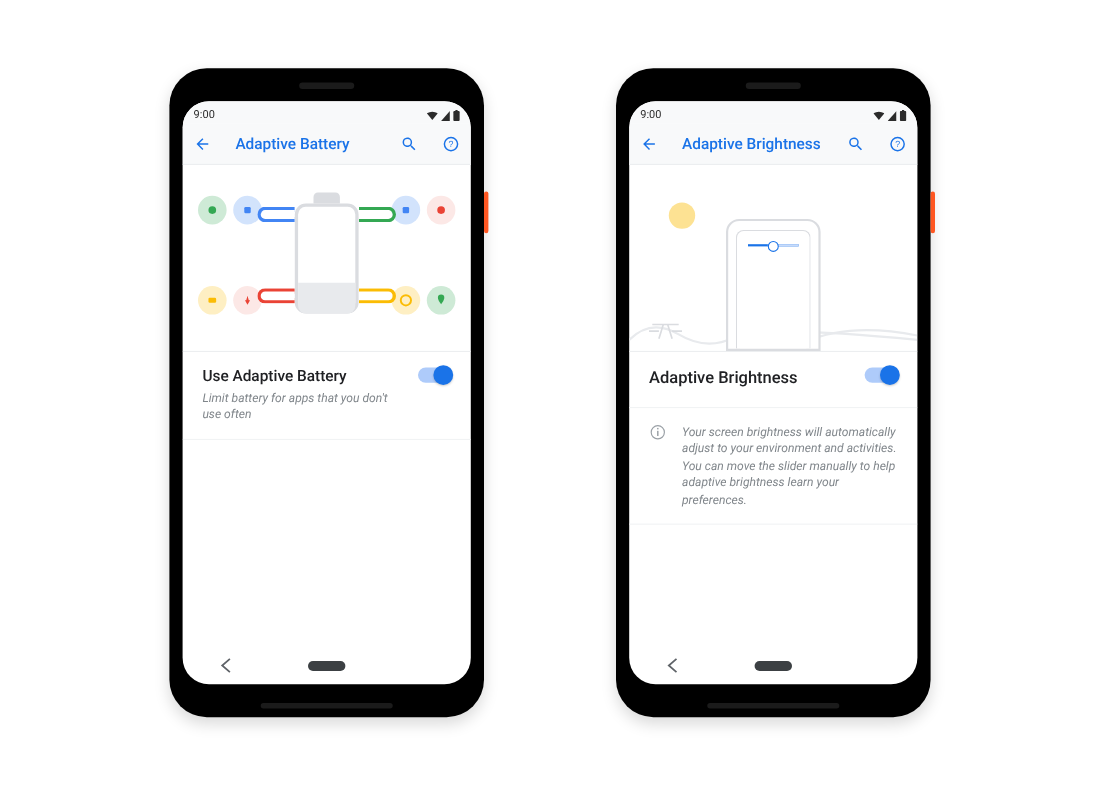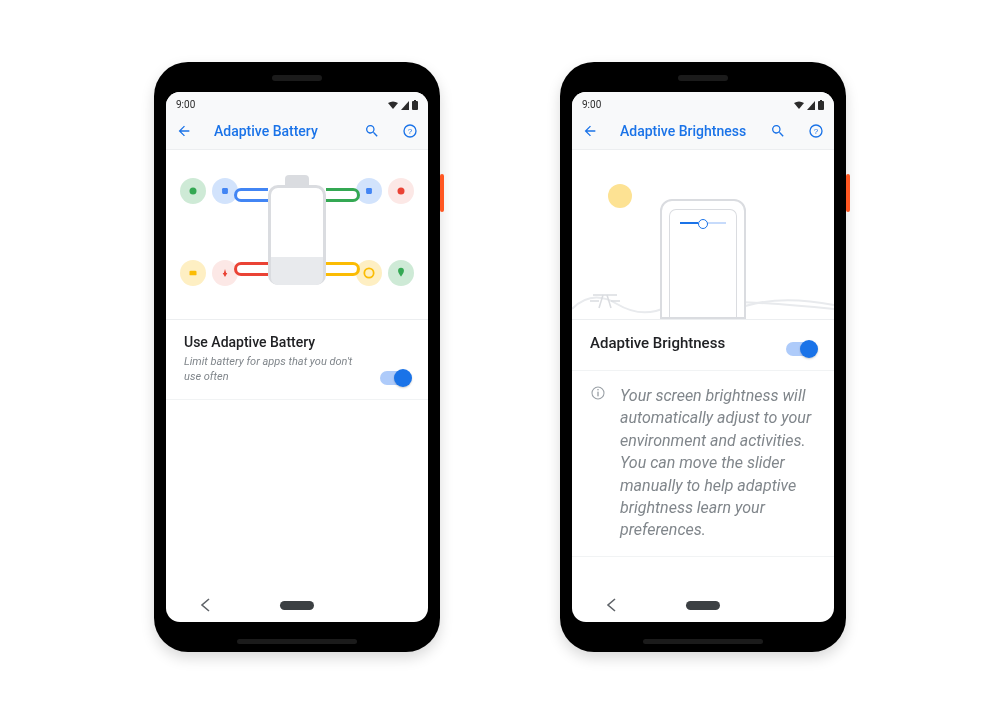--- a/index.html
+++ b/index.html
@@ -57,21 +57,21 @@
     border-radius: 3px;
   }
 
   .screen {
     position: absolute;
     top: 30px;
     bottom: 30px;
     left: 12px;
     right: 12px;
     background: #ffffff;
-    border-radius: 14px;
+    border-radius: 24px;
     overflow: hidden;
     display: flex;
     flex-direction: column;
   }
 
   
   .status {
     height: 20px;
     display: flex;
     align-items: flex-end;
@@ -203,29 +203,29 @@
   .table-bench {
     position: absolute;
     left: 18px; bottom: 10px;
   }
 
   
   .row {
     padding: 14px 18px;
     border-bottom: 1px solid #f1f3f4;
     display: flex;
-    align-items: flex-end;
+    align-items: flex-start;
     gap: 14px;
   }
   .row .txt { flex: 1; }
   .row .ttl { font-size: 14px; font-weight: 500; color: #202124; margin-bottom: 4px; }
   .row .ttl.lg { font-size: 15px; }
   .row .sub { font-size: 11px; color: #80868b; line-height: 1.4; max-width: 180px; font-style: italic; }
   .info-row { align-items: flex-start; }
-  .info-row .sub { font-size: 16px; max-width: 200px; }
+  .info-row .sub { font-size: 11px; max-width: 200px; }
 
   .switch {
     width: 30px; height: 14px;
     border-radius: 7px;
     background: #aecbfa;
     position: relative;
     flex-shrink: 0;
   }
   .switch::after {
     content: "";

